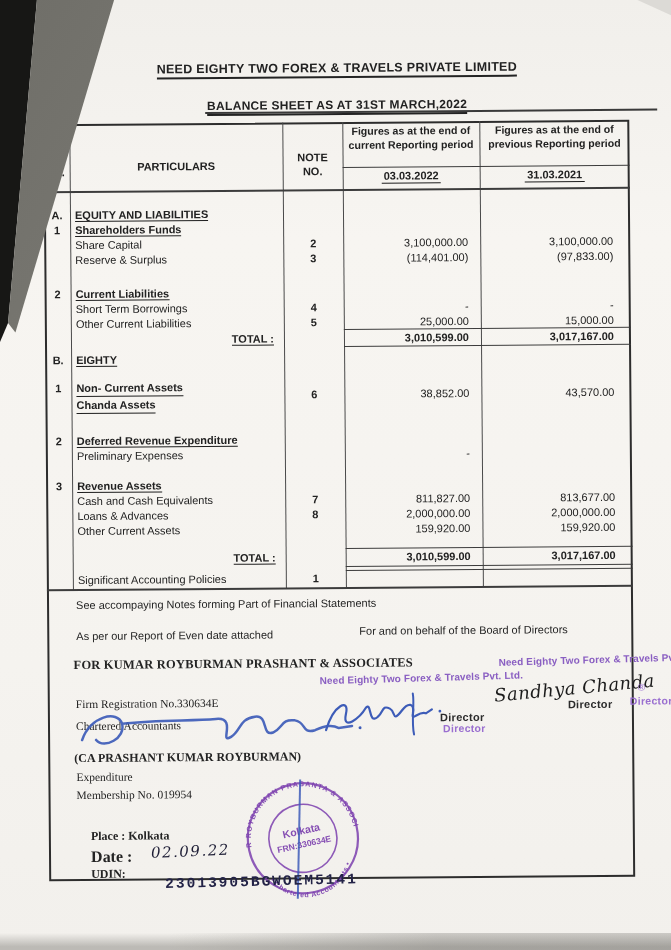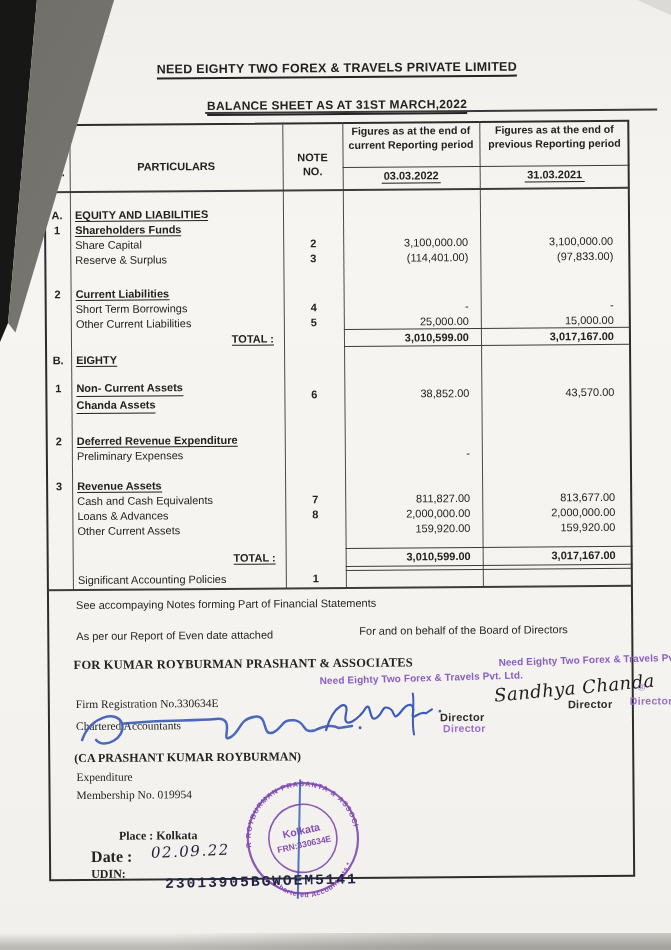--- a/index.html
+++ b/index.html
@@ -276,21 +276,21 @@
         <textPath href="#arcT" startOffset="50%" text-anchor="middle">KUMAR ROYBURMAN PRASANTA &amp; ASSOCIATES</textPath>
       </text>
       <text fill="#7b3fae" font-size="7" font-weight="bold" letter-spacing=".6" opacity=".9" font-family="Liberation Sans, sans-serif">
         <textPath href="#arcB" startOffset="50%" text-anchor="middle">• Chartered Accountants •</textPath>
       </text>
       <text x="62" y="58" text-anchor="middle" fill="#7b3fae" font-size="10.5" font-weight="bold" opacity=".92" font-family="Liberation Sans, sans-serif">Kolkata</text>
       <text x="62" y="71" text-anchor="middle" fill="#7b3fae" font-size="8.6" font-weight="bold" opacity=".92" font-family="Liberation Sans, sans-serif">FRN:330634E</text>
       <path d="M 72,4 L 44,120" fill="none" stroke="#3d5cb8" stroke-width="2" opacity=".85"></path>
     </svg>
 
-    <div class="ftext serif" style="left:88px;top:827px;font-weight:700;font-size:12px;margin-left:28px;">Place : Kolkata</div>
+    <div class="ftext serif" style="left:88px;top:827px;font-weight:700;font-size:12px;">Place : Kolkata</div>
     <div class="ftext serif" style="left:88px;top:846px;font-weight:700;font-size:16px;">Date :</div>
     <div class="ftext hand" style="left:148px;top:841px;font-size:15px;letter-spacing:1.5px;transform:rotate(-2deg);">02.09.22</div>
     <div class="ftext serif" style="left:88px;top:865px;font-weight:700;font-size:12px;">UDIN:</div>
     <div class="ftext" style="left:162px;top:873px;font-family:'Liberation Mono',monospace;font-size:14.5px;letter-spacing:2px;color:#232347;transform:rotate(-1deg);font-weight:600;">23013905BGWOEM5141</div>
 
   </div>
 
   <div class="edge-black"></div>
   <div class="edge-gray"></div>
   <div class="edge-tr"></div>

